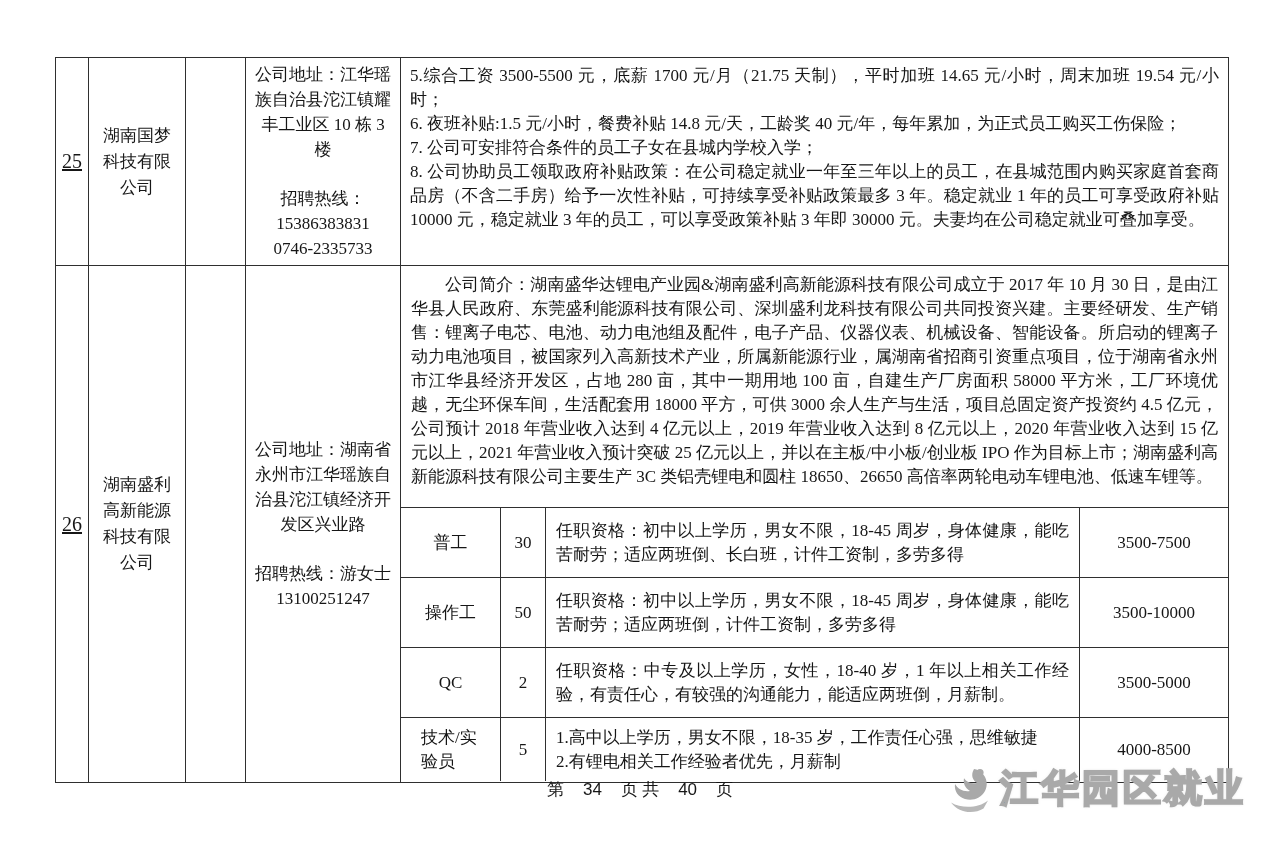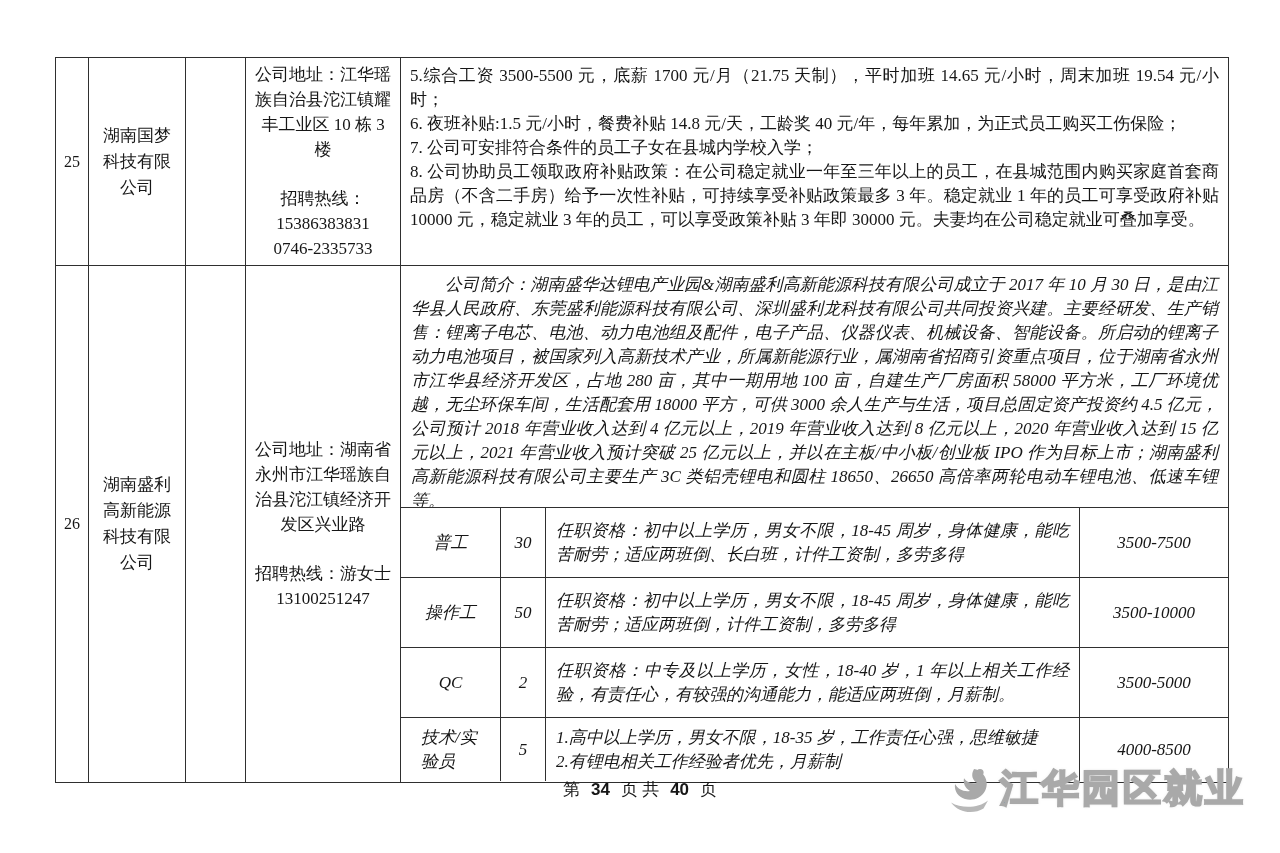--- a/index.html
+++ b/index.html
@@ -8,26 +8,26 @@
     position:relative;
     background:#ffffff;
     color:#161616;
     font-family:"Liberation Serif","DejaVu Serif",serif;
     overflow:hidden;
   }
   .sheet { position:absolute; left:55px; top:57px; width:1174px; }
   table.main { border-collapse:collapse; table-layout:fixed; width:1174px; }
   .main td { border:1px solid #2f2f2f; vertical-align:middle; }
 
-  td.c-no { text-align:center; font-size:16px; }
+  td.c-no { text-align:center; font-size:20px;text-decoration:underline; }
   td.c-company { text-align:center; font-size:17px; line-height:26px; padding:0 13px; }
   td.c-addr { text-align:center; font-size:17px; line-height:25px; padding:4px 6px; }
   td.c-details { vertical-align:top; font-size:17px; line-height:24px; padding:6px 9px; text-align:justify; }
   td.c-details p { margin:0; }
-  td.c-big { vertical-align:top; padding:0;font-style:italic; }
+  td.c-big { vertical-align:top; padding:0; }
 
   .spacer { height:24px; }
 
   .intro {
     height:241px; padding:7px 10px;
     font-size:17px; line-height:24px;
     text-align:justify; text-indent:2em;
     overflow:hidden;
   }
   .jobs { display:flex; flex-direction:column; }
@@ -51,21 +51,21 @@
     width:148px;
     display:flex; align-items:center; justify-content:center; font-size:17px;
   }
 
   .footer {
     position:absolute; left:0; top:778px; width:100%;
     text-align:center; font-size:17px; line-height:24px; color:#161616;
   }
   .pagenum {
     font-family:"Liberation Sans","DejaVu Sans",sans-serif;
-    font-weight:700; margin:0 11px;
+    font-weight:400; margin:0 19px;
   }
 
   .watermark {
     position:absolute; right:34px; top:762px;
     display:flex; align-items:center; gap:4px;
   }
   .wm-logo { flex:0 0 auto; }
   .wm-text {
     font-family:"Liberation Sans","DejaVu Sans",sans-serif;
     font-size:38px; font-weight:700; letter-spacing:3px;

